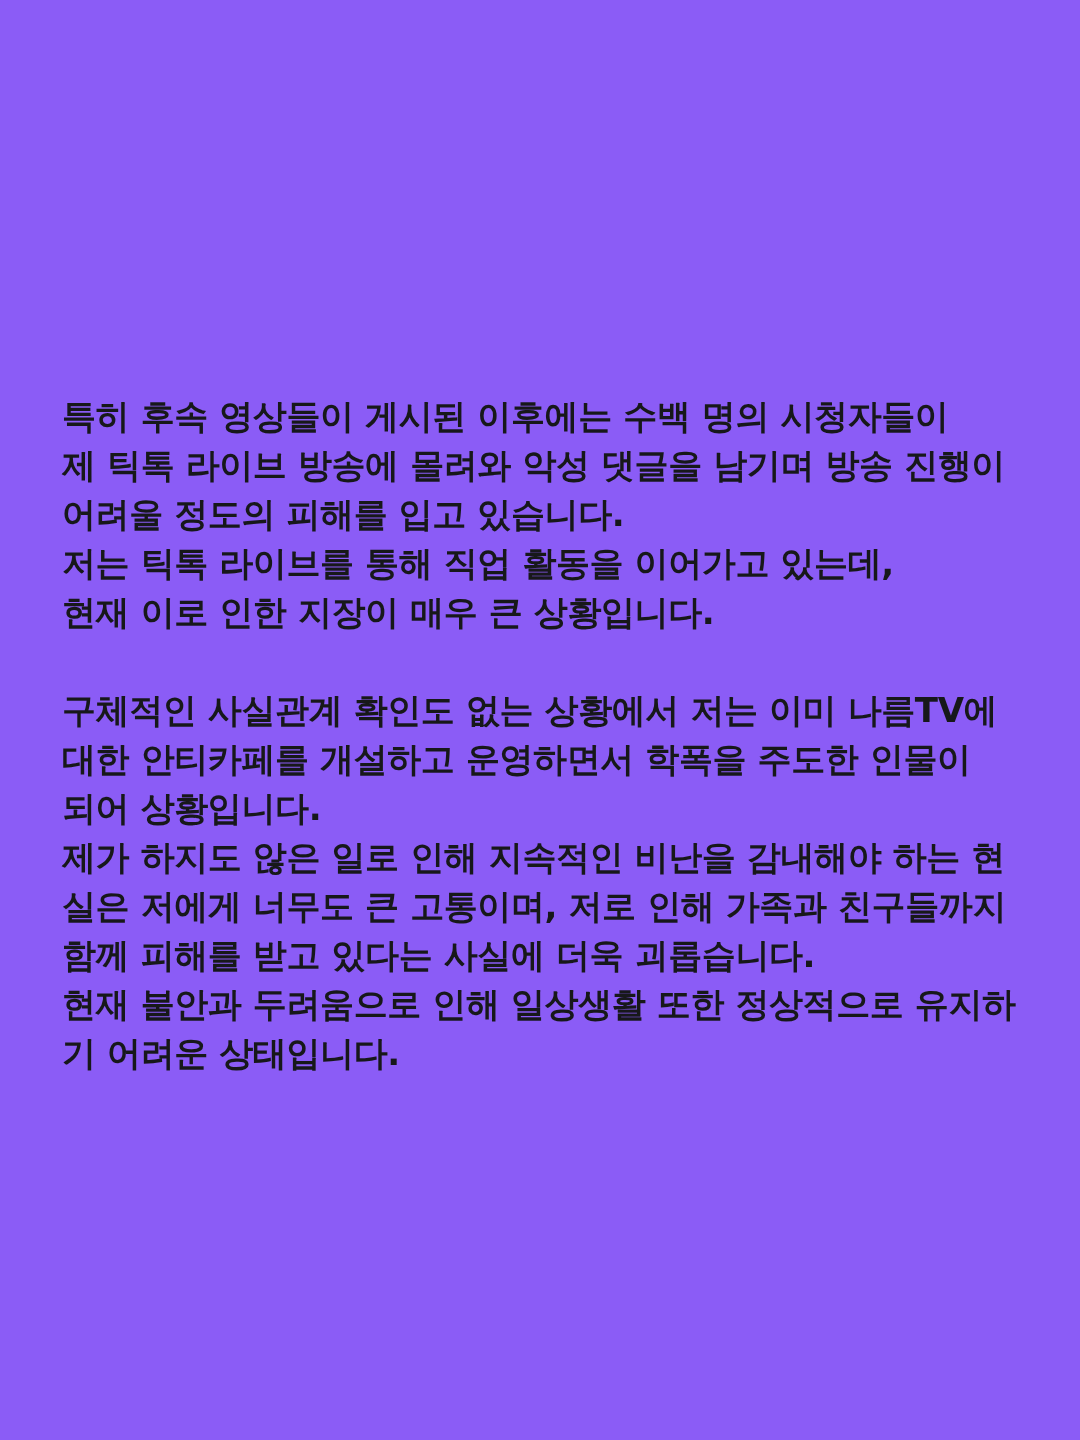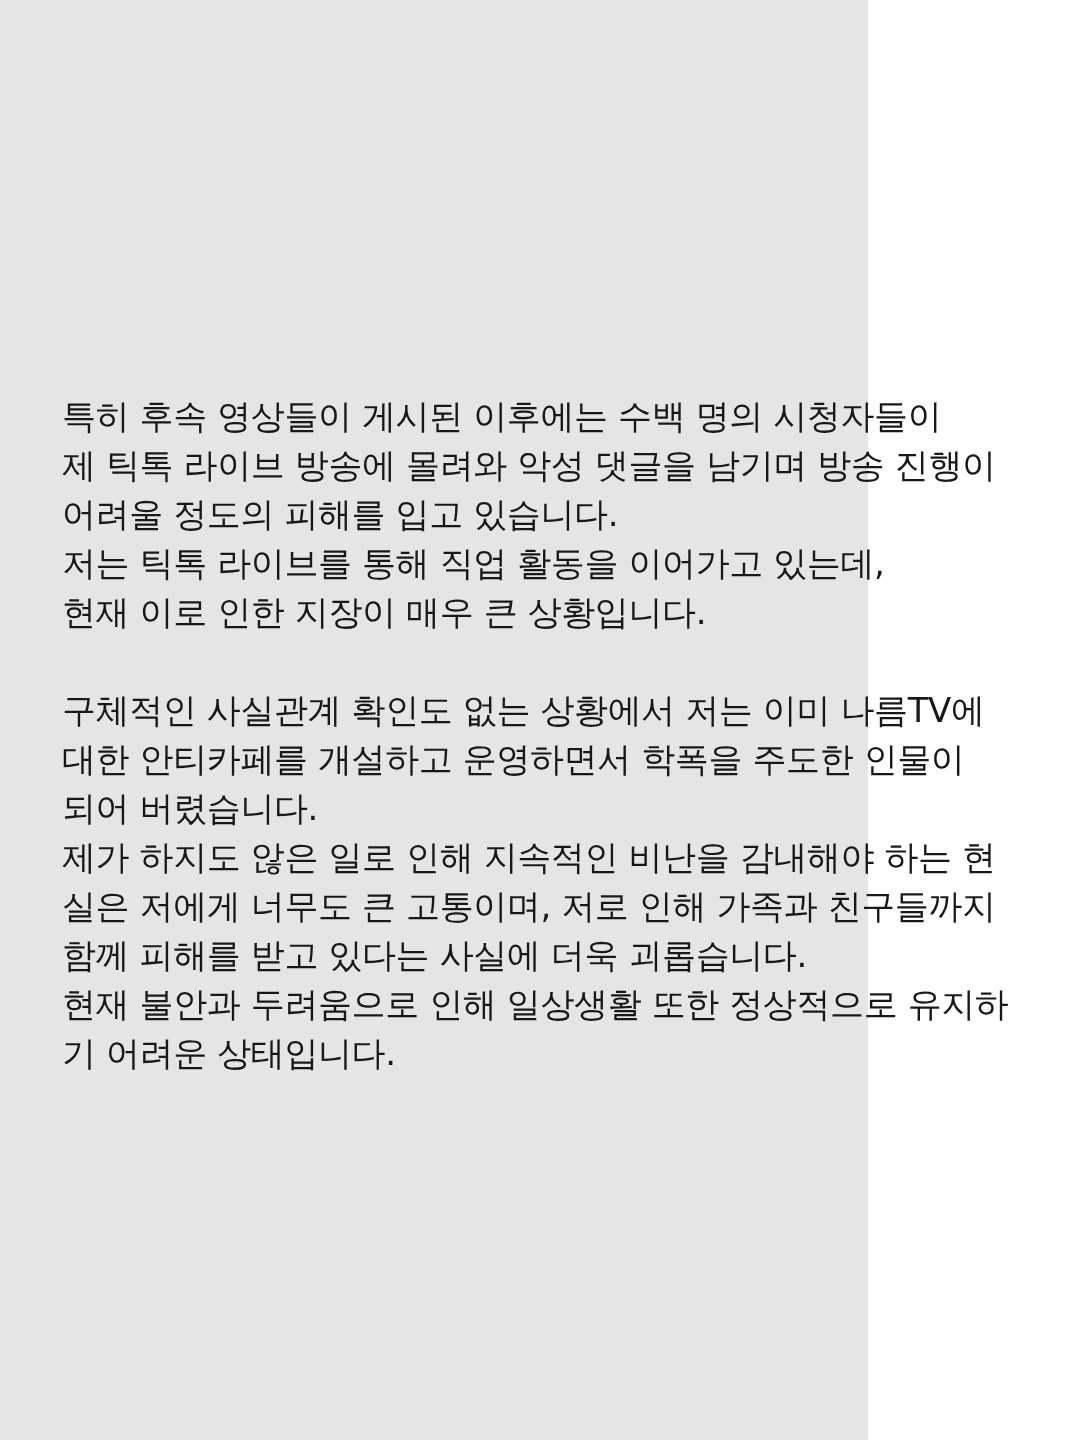--- a/index.html
+++ b/index.html
@@ -9,24 +9,25 @@
   }
   body {
     width: 1080px;
     height: 1440px;
     font-family: "DejaVu Sans", "Liberation Sans", sans-serif;
     color: #17181a;
     -webkit-font-smoothing: antialiased;
   }
   .page {
     position: relative;
-    width: 868px;
+    width: 1080px;
     height: 1440px;
-    background: #e5e5e5;
+    background: #8b5cf6;
     box-sizing: border-box;
+    font-weight: bold;
   }
   .text-body {
     position: absolute;
     left: 62px;
     top: 392px;
     width: 960px;
   }
   .para {
     font-size: 34px;
     line-height: 49px;
@@ -45,20 +46,20 @@
 
 <div class="page">
   <div class="text-body">
     <p class="para">특히 후속 영상들이 게시된 이후에는 수백 명의 시청자들이
 제 틱톡 라이브 방송에 몰려와 악성 댓글을 남기며 방송 진행이
 어려울 정도의 피해를 입고 있습니다.
 저는 틱톡 라이브를 통해 직업 활동을 이어가고 있는데,
 현재 이로 인한 지장이 매우 큰 상황입니다.</p>
     <p class="para">구체적인 사실관계 확인도 없는 상황에서 저는 이미 나름TV에
 대한 안티카페를 개설하고 운영하면서 학폭을 주도한 인물이
-되어 버렸습니다.
+되어 상황입니다.
 제가 하지도 않은 일로 인해 지속적인 비난을 감내해야 하는 현
 실은 저에게 너무도 큰 고통이며, 저로 인해 가족과 친구들까지
 함께 피해를 받고 있다는 사실에 더욱 괴롭습니다.
 현재 불안과 두려움으로 인해 일상생활 또한 정상적으로 유지하
 기 어려운 상태입니다.</p>
   </div>
 </div>
 
 </body></html>

